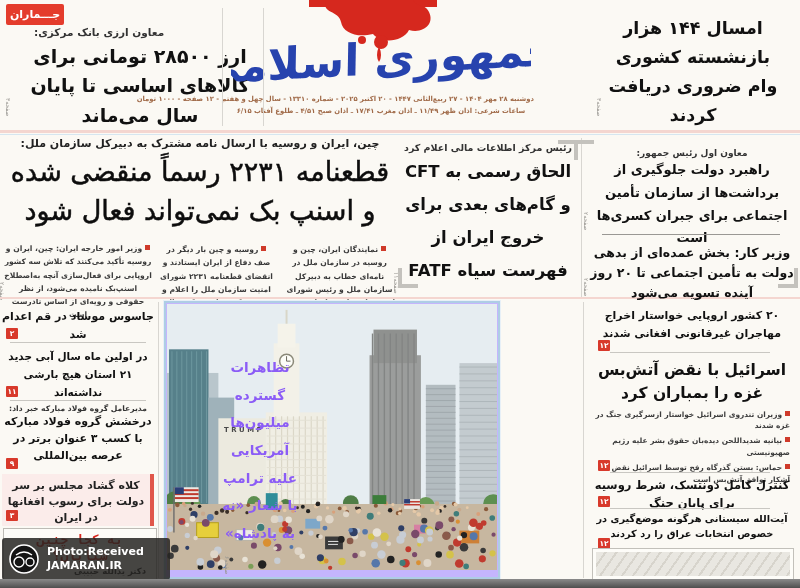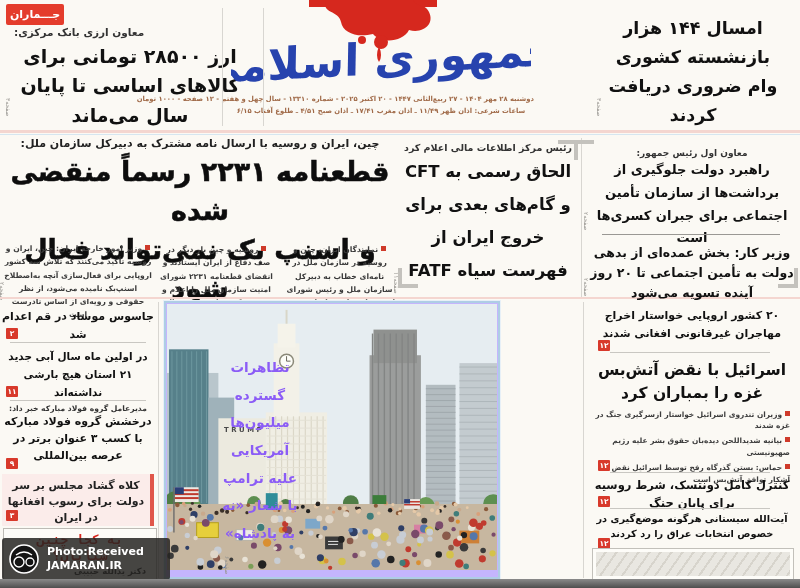--- a/index.html
+++ b/index.html
@@ -14,38 +14,38 @@
   .pinkline{position:absolute;height:3px;background:#f4d6d0;}
   .blueline{position:absolute;height:1px;background:#d6e6f0;}
 
   
   .tag{
     position:absolute;top:4px;right:736px;left:6px;height:21px;background:#e43c2c;
     color:#fff;font-weight:bold;font-size:11px;display:flex;align-items:center;
     justify-content:center;border-radius:2px;letter-spacing:1px;
   }
   .kicker{font-weight:bold;color:#333;}
-  .tl-story{right:540px;left:0;top:26px;text-align:center;}
+  .tl-story{right:540px;left:20px;top:26px;text-align:center;}
   .tl-story .kicker{font-size:10.5px;text-align:left;padding-left:14px;margin-bottom:4px;}
   .tl-story h2{margin:0;font-size:19px;font-weight:900;line-height:1.55;color:#111;}
   .tr-story{left:600px;right:14px;top:14px;text-align:center;}
   .tr-story h2{margin:0;font-size:17.5px;font-weight:900;line-height:1.65;color:#111;}
   .vnote{
     position:absolute;writing-mode:vertical-rl;font-size:6px;color:#979590;
     letter-spacing:1px;
   }
   .masthead{right:266px;left:228px;top:0;height:132px;text-align:center;}
   .masthead svg{display:block;margin:0 auto;}
   .dateline{font-size:6.8px;color:#a06a48;font-weight:bold;line-height:1.7;white-space:nowrap;}
 
   
   .main-story{right:404px;left:4px;top:137px;text-align:center;}
   .main-story .kicker{font-size:11px;color:#222;margin-bottom:2px;}
   .main-story h1{
-    margin:0;font-size:27px;font-weight:700;line-height:1.45;color:#0d0d0d;
+    margin:0;font-size:27px;font-weight:400;line-height:1.45;color:#0d0d0d;
     -webkit-text-stroke:.5px #0d0d0d;
   }
   .subpara{
     font-size:7.6px;font-weight:bold;color:#3a3a3a;line-height:1.75;text-align:center;
   }
   .sq::before{
     content:"";display:inline-block;width:5px;height:5px;background:#cf3a2a;
     margin-left:3px;vertical-align:1px;
   }
 

